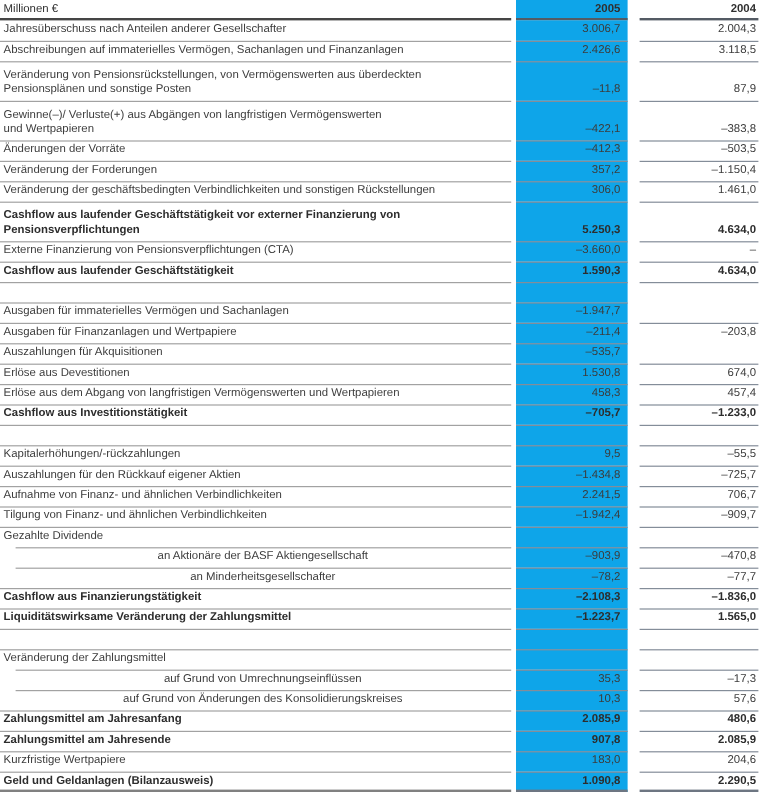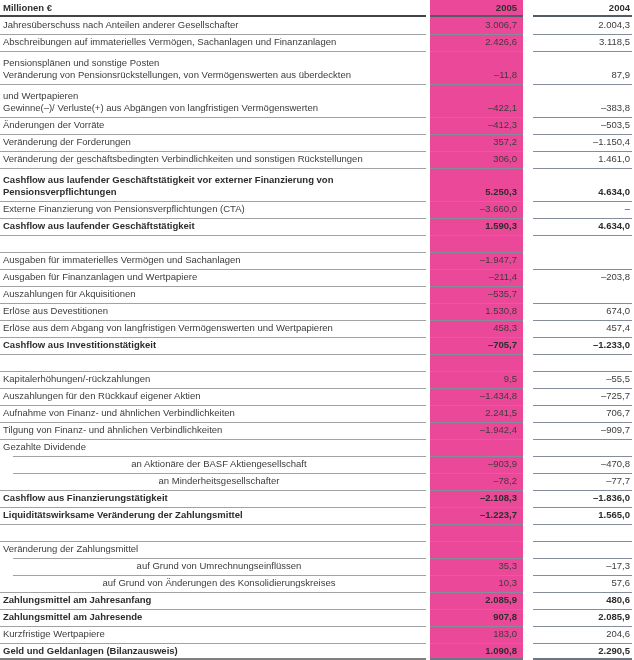--- a/index.html
+++ b/index.html
@@ -18,35 +18,35 @@
   .label {
     width:426px; margin-right:4px;
     display:flex; flex-direction:column; justify-content:flex-end;
     padding:0 4px 3px 3px;
   }
   
   .num {
     display:flex; align-items:flex-end; justify-content:flex-end;
     padding-bottom:3px; white-space:nowrap;
   }
-  .c2005 { width:93px; background:#ec4899; padding-right:6px; }
+  .c2005 { width:93px; background:#0ea5e9; padding-right:6px; }
   .c2004 { width:99px; margin-left:10px; padding-right:2px; }
 
   
   .row .cell::before {
     content:""; position:absolute; top:0; left:0; right:0; height:1px;
   }
   .row .label::before { background:#a2a2a2; }
   .row .num::before   { background:#848d99; }
   .row.first .cell::before, .row.header .cell::before { display:none; }
   .row.indent .label { padding-left:16px;text-align:center; }
   .row.indent .label::before { left:13px; }
 
   
-  .row.header .label { justify-content:flex-end; font-weight:bold; color:#2f2f2f; }
+  .row.header .label { justify-content:flex-end; font-weight:normal; color:#2f2f2f; }
   .row.header .num { font-weight:bold; color:#2f2f2f; }
   .row.header .cell::after {
     content:""; position:absolute; bottom:0; left:0; right:0; height:2px;
   }
   .row.header .label::after { background:#454545; }
   .row.header .num::after   { background:#545b64; }
 
   
   .row.bold .label, .row.bold .num { font-weight:bold; color:#2d2d2d; }
 
@@ -76,30 +76,30 @@
   </div>
       <div class="row">
     <div class="cell label">
           <div>Abschreibungen auf immaterielles Vermögen, Sachanlagen und Finanzanlagen</div>
         </div>
     <div class="cell num c2005">2.426,6</div>
     <div class="cell num c2004">3.118,5</div>
   </div>
       <div class="row two">
     <div class="cell label">
+          <div>Veränderung von Pensionsrückstellungen, von Vermögenswerten aus überdeckten</div>
           <div>Pensionsplänen und sonstige Posten</div>
-          <div>Veränderung von Pensionsrückstellungen, von Vermögenswerten aus überdeckten</div>
         </div>
     <div class="cell num c2005">–11,8</div>
     <div class="cell num c2004">87,9</div>
   </div>
       <div class="row two">
     <div class="cell label">
+          <div>Gewinne(–)/ Verluste(+) aus Abgängen von langfristigen Vermögenswerten</div>
           <div>und Wertpapieren</div>
-          <div>Gewinne(–)/ Verluste(+) aus Abgängen von langfristigen Vermögenswerten</div>
         </div>
     <div class="cell num c2005">–422,1</div>
     <div class="cell num c2004">–383,8</div>
   </div>
       <div class="row">
     <div class="cell label">
           <div>Änderungen der Vorräte</div>
         </div>
     <div class="cell num c2005">–412,3</div>
     <div class="cell num c2004">–503,5</div>

